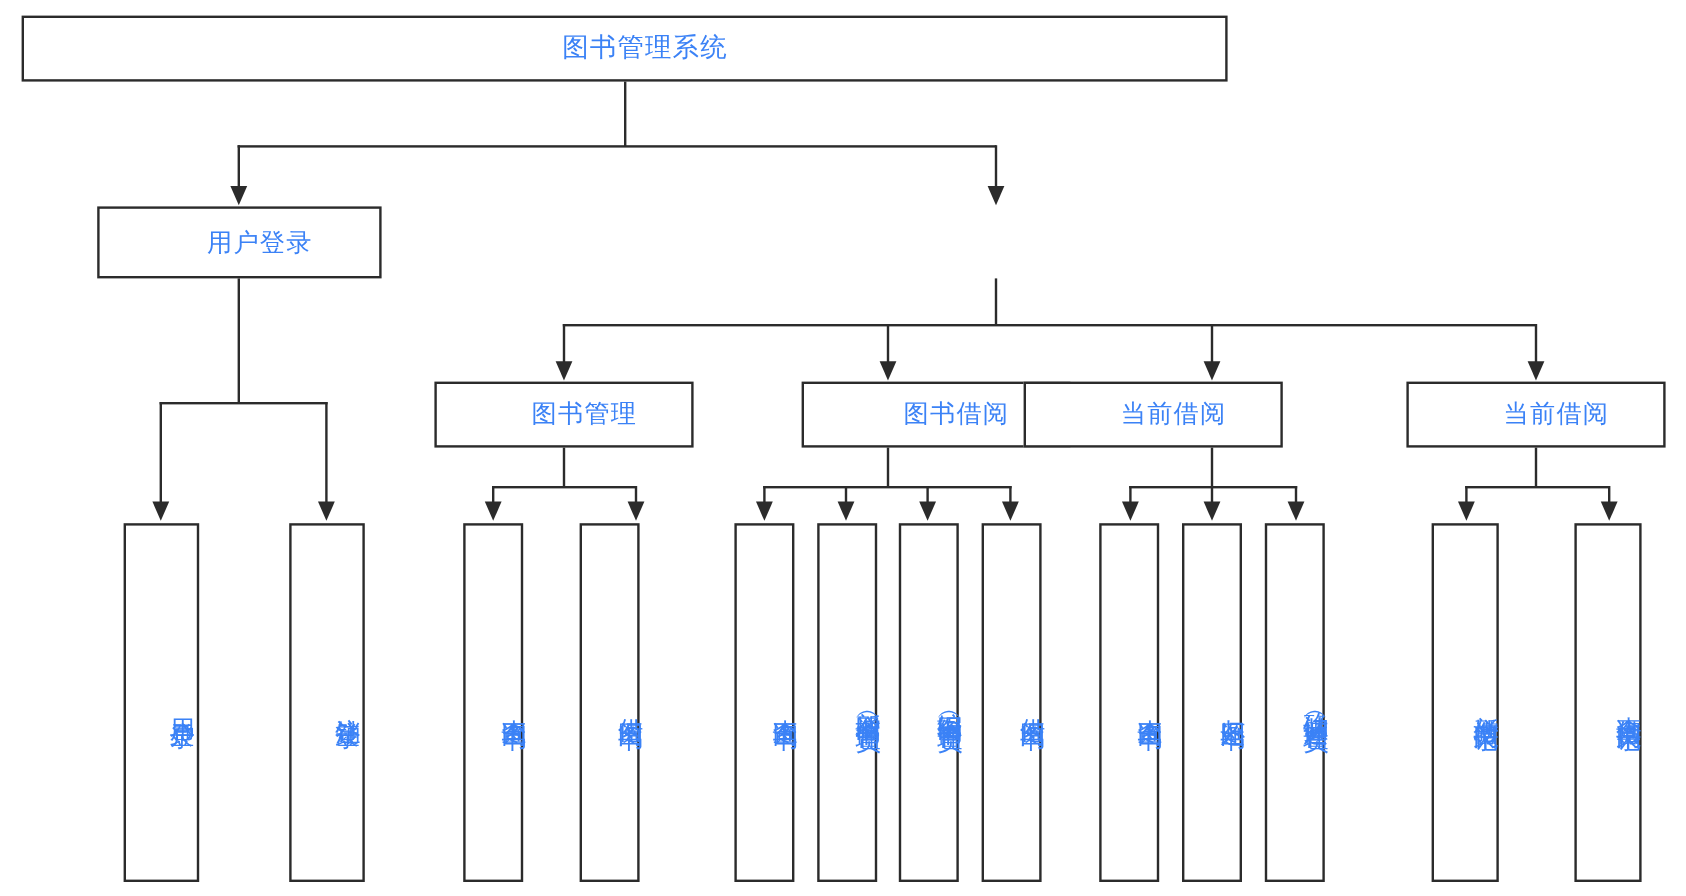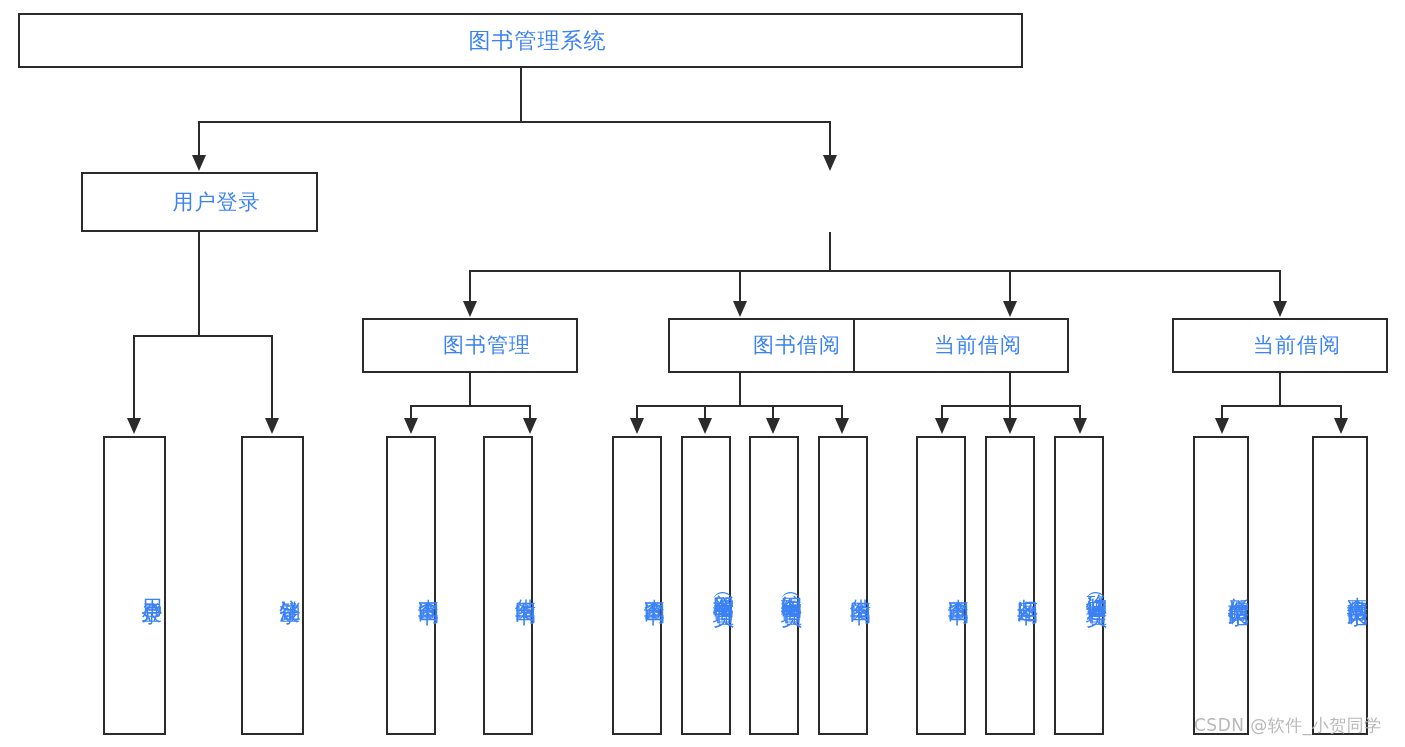--- a/index.html
+++ b/index.html
@@ -203,15 +203,14 @@
     <span class="node-label">确认归还（管理员）</span>
   </div>
 
   <div class="node leaf" style="left:1193px; top:436px; width:56px; height:299px;">
     <span class="node-label">新增借阅记录</span>
   </div>
   <div class="node leaf" style="left:1312px; top:436px; width:56px; height:299px;">
     <span class="node-label">查询借阅记录</span>
   </div>
 
-  <div class="watermark" style="left:1194px; top:714px;">CSDN @软件_小贺同学</div>
 
 </div>
 
 </body></html>

